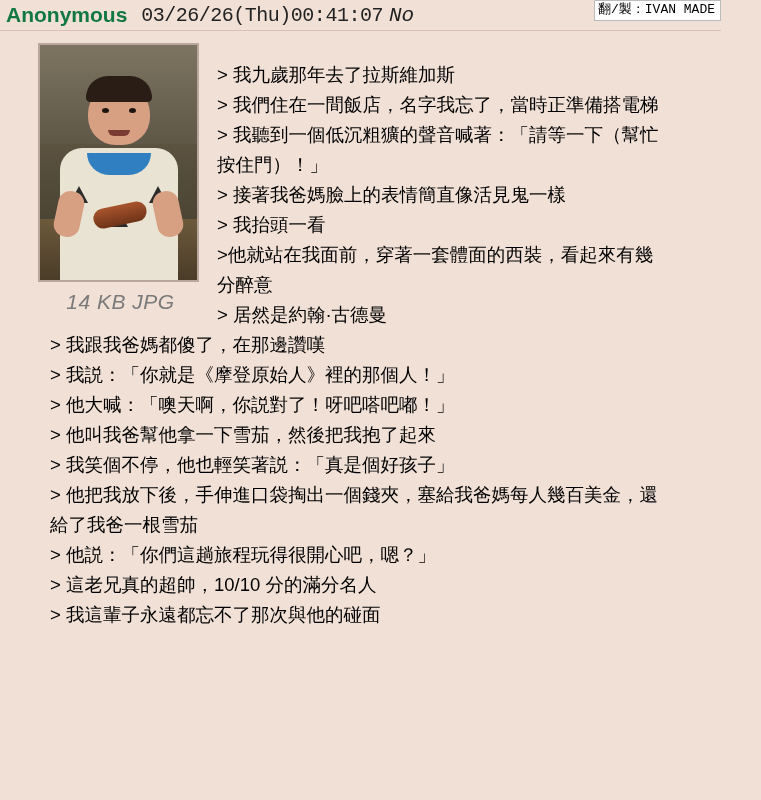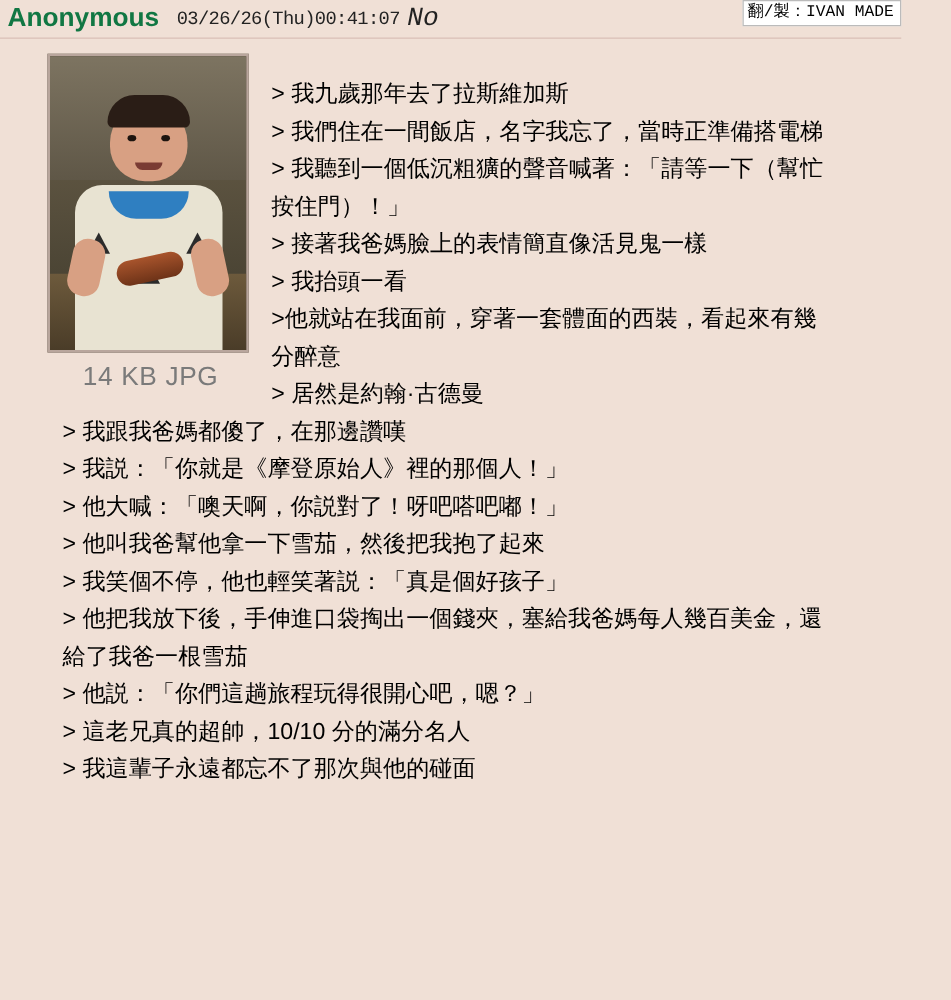--- a/index.html
+++ b/index.html
@@ -35,21 +35,21 @@
   }
   .name {
     color: #117743;
     font-weight: bold;
     font-size: 21px;
     letter-spacing: 0px;
     margin-right: 14px;
   }
   .timestamp {
     color: #222;
-    font-size: 15px;
+    font-size: 20px;
     font-family: "Liberation Mono", monospace;
     letter-spacing: -0.5px;
   }
   .postno {
     color: #222;
     font-size: 21px;
     font-family: "Liberation Mono", monospace;
     margin-left: 6px;
     font-style: italic;
   }
@@ -71,20 +71,21 @@
   .post-body {
     position: relative;
     padding: 8px 10px 0 10px;
   }
 
   .thumb-wrap {
     float: left;
     width: 165px;
     margin: 4px 14px 0 28px;
     text-align: center;
+    font-style: italic;
   }
   .thumb {
     width: 157px;
     height: 235px;
     border: 2px solid #b9a69d;
     background: #4b4033;
     position: relative;
     overflow: hidden;
     display: block;
   }

